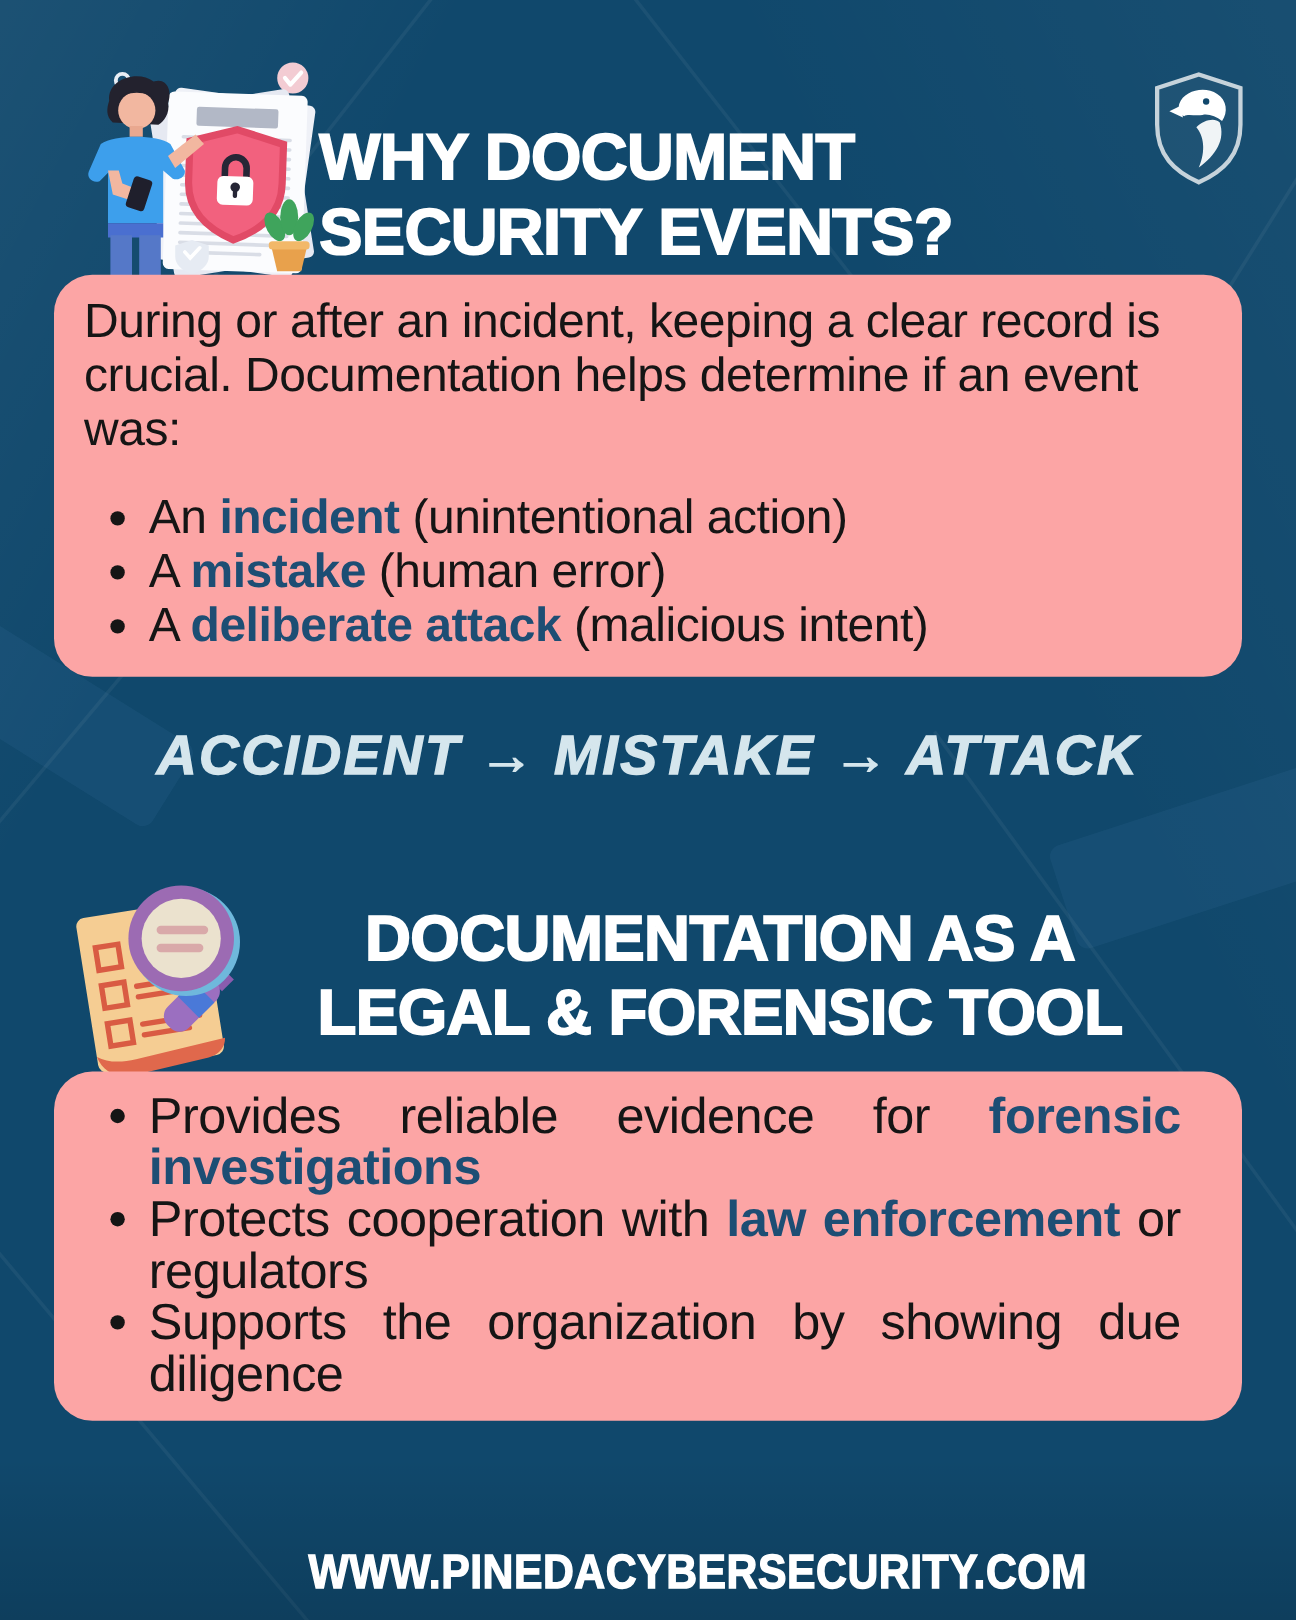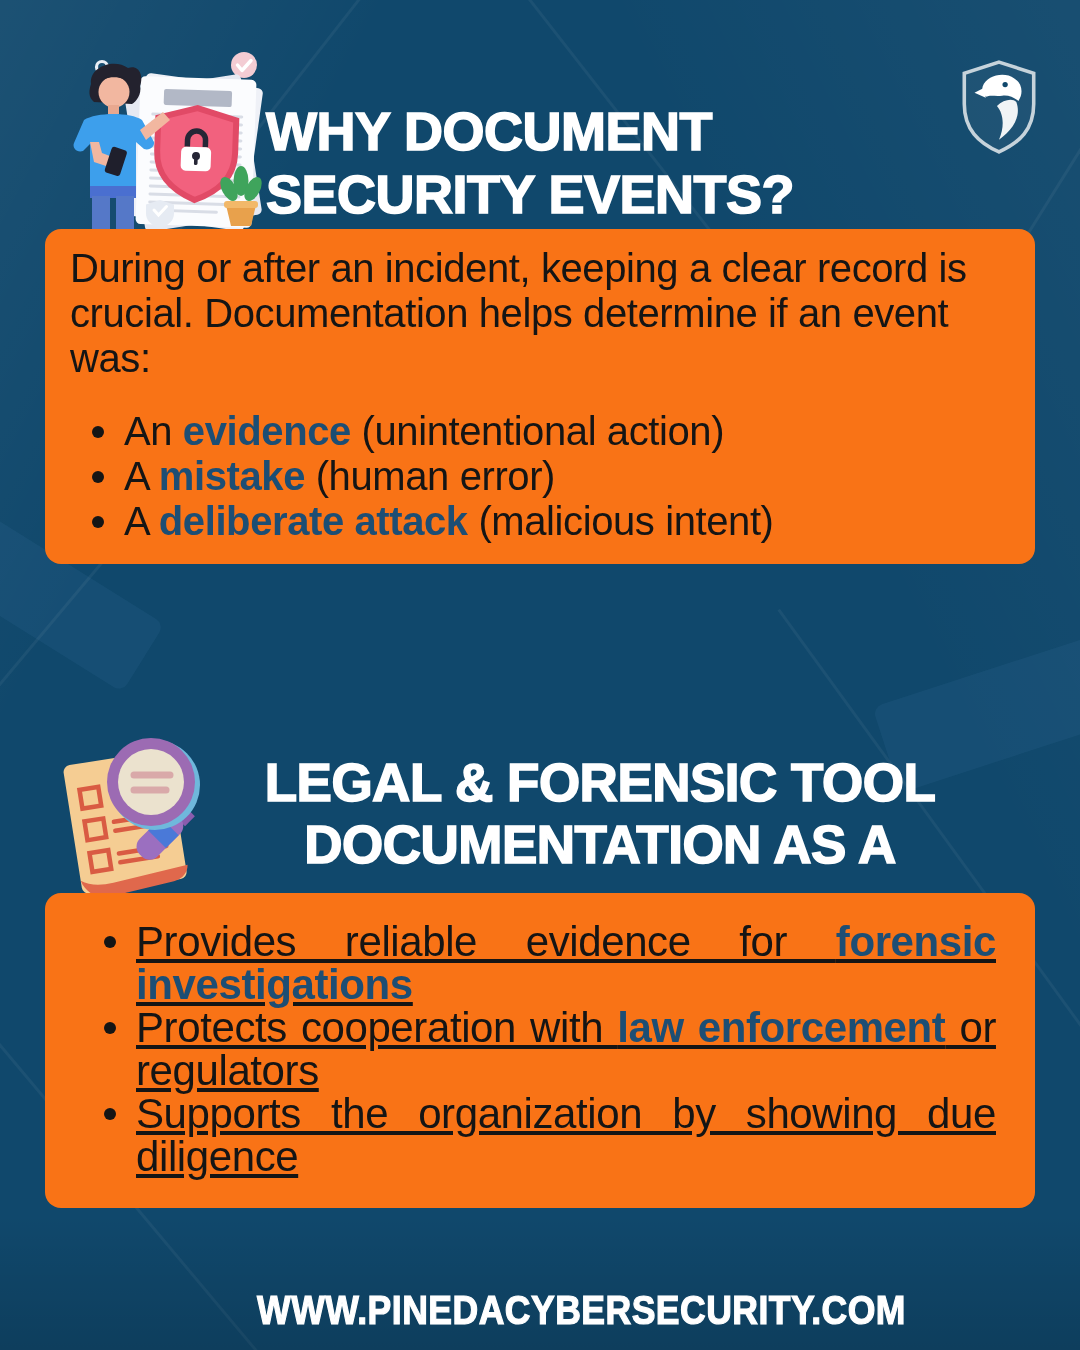--- a/index.html
+++ b/index.html
@@ -35,21 +35,21 @@
   .illu1{left:36px;top:50px;width:232px;height:182px;}
   .title1{
     left:266px;top:80px;width:600px;
     color:#FFFFFF;font-weight:bold;font-size:54px;line-height:63px;
     letter-spacing:-0.5px;margin-top:20px;-webkit-text-stroke:1.6px #FFFFFF;
   }
   .logo{left:956px;top:58px;width:86px;height:98px;}
 
   
   .card{
-    background:#f97316;border-radius:16px;color:#151515;
+    background:#fca5a5;border-radius:32px;color:#151515;
   }
   .card1{left:45px;top:229px;width:990px;padding:17px 25px 20px 25px;box-sizing:border-box;}
   .lead{margin:0;font-size:40px;line-height:45px;letter-spacing:-0.4px;color:#151515;}
   .bullets{margin:28px 0 0 0;padding:0;list-style:none;}
   .bullet{display:flex;align-items:flex-start;}
   .bdot{flex:none;width:12px;height:12px;border-radius:50%;background:#151515;margin:17px 20px 0 22px;}
   .btext{font-size:40px;line-height:45px;letter-spacing:-0.4px;color:#151515;}
   .accent{color:#1D4E74;font-weight:bold;}
 
   
@@ -60,21 +60,21 @@
   }
 
   
   .illu2{left:52px;top:726px;width:198px;height:182px;}
   .title2{
     left:240px;top:752px;width:720px;text-align:center;
     color:#FFFFFF;font-weight:bold;font-size:53px;line-height:62px;
     letter-spacing:-0.5px;-webkit-text-stroke:1.6px #FFFFFF;
   }
   .card2{left:45px;top:893px;width:990px;padding:15px 26px 18px 25px;box-sizing:border-box;}
-  .bullets2{margin:12px;padding:0;list-style:none;text-decoration:underline;}
+  .bullets2{margin:0;padding:0;list-style:none;}
   .bullet2{display:flex;align-items:flex-start;}
   .bdot2{flex:none;width:12px;height:12px;border-radius:50%;background:#151515;margin:16px 20px 0 22px;}
   .jtext{
     flex:1;font-size:42px;line-height:43px;letter-spacing:-0.4px;color:#151515;
     text-align:justify;text-align-last:left;max-width:860px;
   }
 
   
   .footer{
     left:0;top:1288px;width:1080px;text-align:center;padding-left:42px;
@@ -181,33 +181,34 @@
       <path d="M59 43 C64 57 56 70 42 80 C48 66 46 54 40 47 C46 41 55 39 59 43 Z" fill="#F0F4F6"></path>
       <circle cx="48" cy="26" r="2.6" fill="#10486C"></circle>
     </svg>
   </div>
 
   <div class="layer card card1">
     <p class="lead">During or after an incident, keeping a clear record is crucial. Documentation helps determine if an event was:</p>
     <ul class="bullets">
       <li class="bullet">
         <span class="bdot"></span>
-        <span class="btext"><span>An </span><span class="accent">evidence</span><span> (unintentional action)</span></span>
+        <span class="btext"><span>An </span><span class="accent">incident</span><span> (unintentional action)</span></span>
       </li>
       <li class="bullet">
         <span class="bdot"></span>
         <span class="btext"><span>A </span><span class="accent">mistake</span><span> (human error)</span></span>
       </li>
       <li class="bullet">
         <span class="bdot"></span>
         <span class="btext"><span>A </span><span class="accent">deliberate attack</span><span> (malicious intent)</span></span>
       </li>
     </ul>
   </div>
 
+  <div class="layer flow">ACCIDENT → MISTAKE → ATTACK</div>
 
   <div class="layer illu2">
     <svg viewBox="0 0 198 182" width="198" height="182">
       <g transform="rotate(-9 80 95)">
         <rect x="20" y="30" width="106" height="130" rx="7" fill="#F5CD93"></rect>
         <path d="M20 146 c3 13 14 21 28 20 l64 -5 c10 -1 15 -7 16 -14 l-76 6 c-13 1 -24 -1 -32 -7 Z" fill="#E0684C"></path>
         <g fill="none" stroke="#D95B43" stroke-width="4.5">
           <rect x="33" y="56" width="19" height="19"></rect>
           <rect x="33" y="88" width="19" height="19"></rect>
           <rect x="33" y="120" width="19" height="19"></rect>
@@ -230,22 +231,22 @@
         <circle cx="99" cy="56" r="33" fill="#EBE2CE"></circle>
         <g stroke="#D9A9A9" stroke-width="7" stroke-linecap="round">
           <line x1="82" y1="49" x2="118" y2="49"></line>
           <line x1="82" y1="64" x2="114" y2="64"></line>
         </g>
       </g>
     </svg>
   </div>
 
   <div class="layer title2">
+    <div>DOCUMENTATION AS A</div>
     <div>LEGAL &amp; FORENSIC TOOL</div>
-    <div>DOCUMENTATION AS A</div>
   </div>
 
   <div class="layer card card2">
     <ul class="bullets2">
       <li class="bullet2">
         <span class="bdot2"></span>
         <div class="jtext"><span>Provides reliable evidence for </span><span class="accent">forensic investigations</span><span></span></div>
       </li>
       <li class="bullet2">
         <span class="bdot2"></span>

